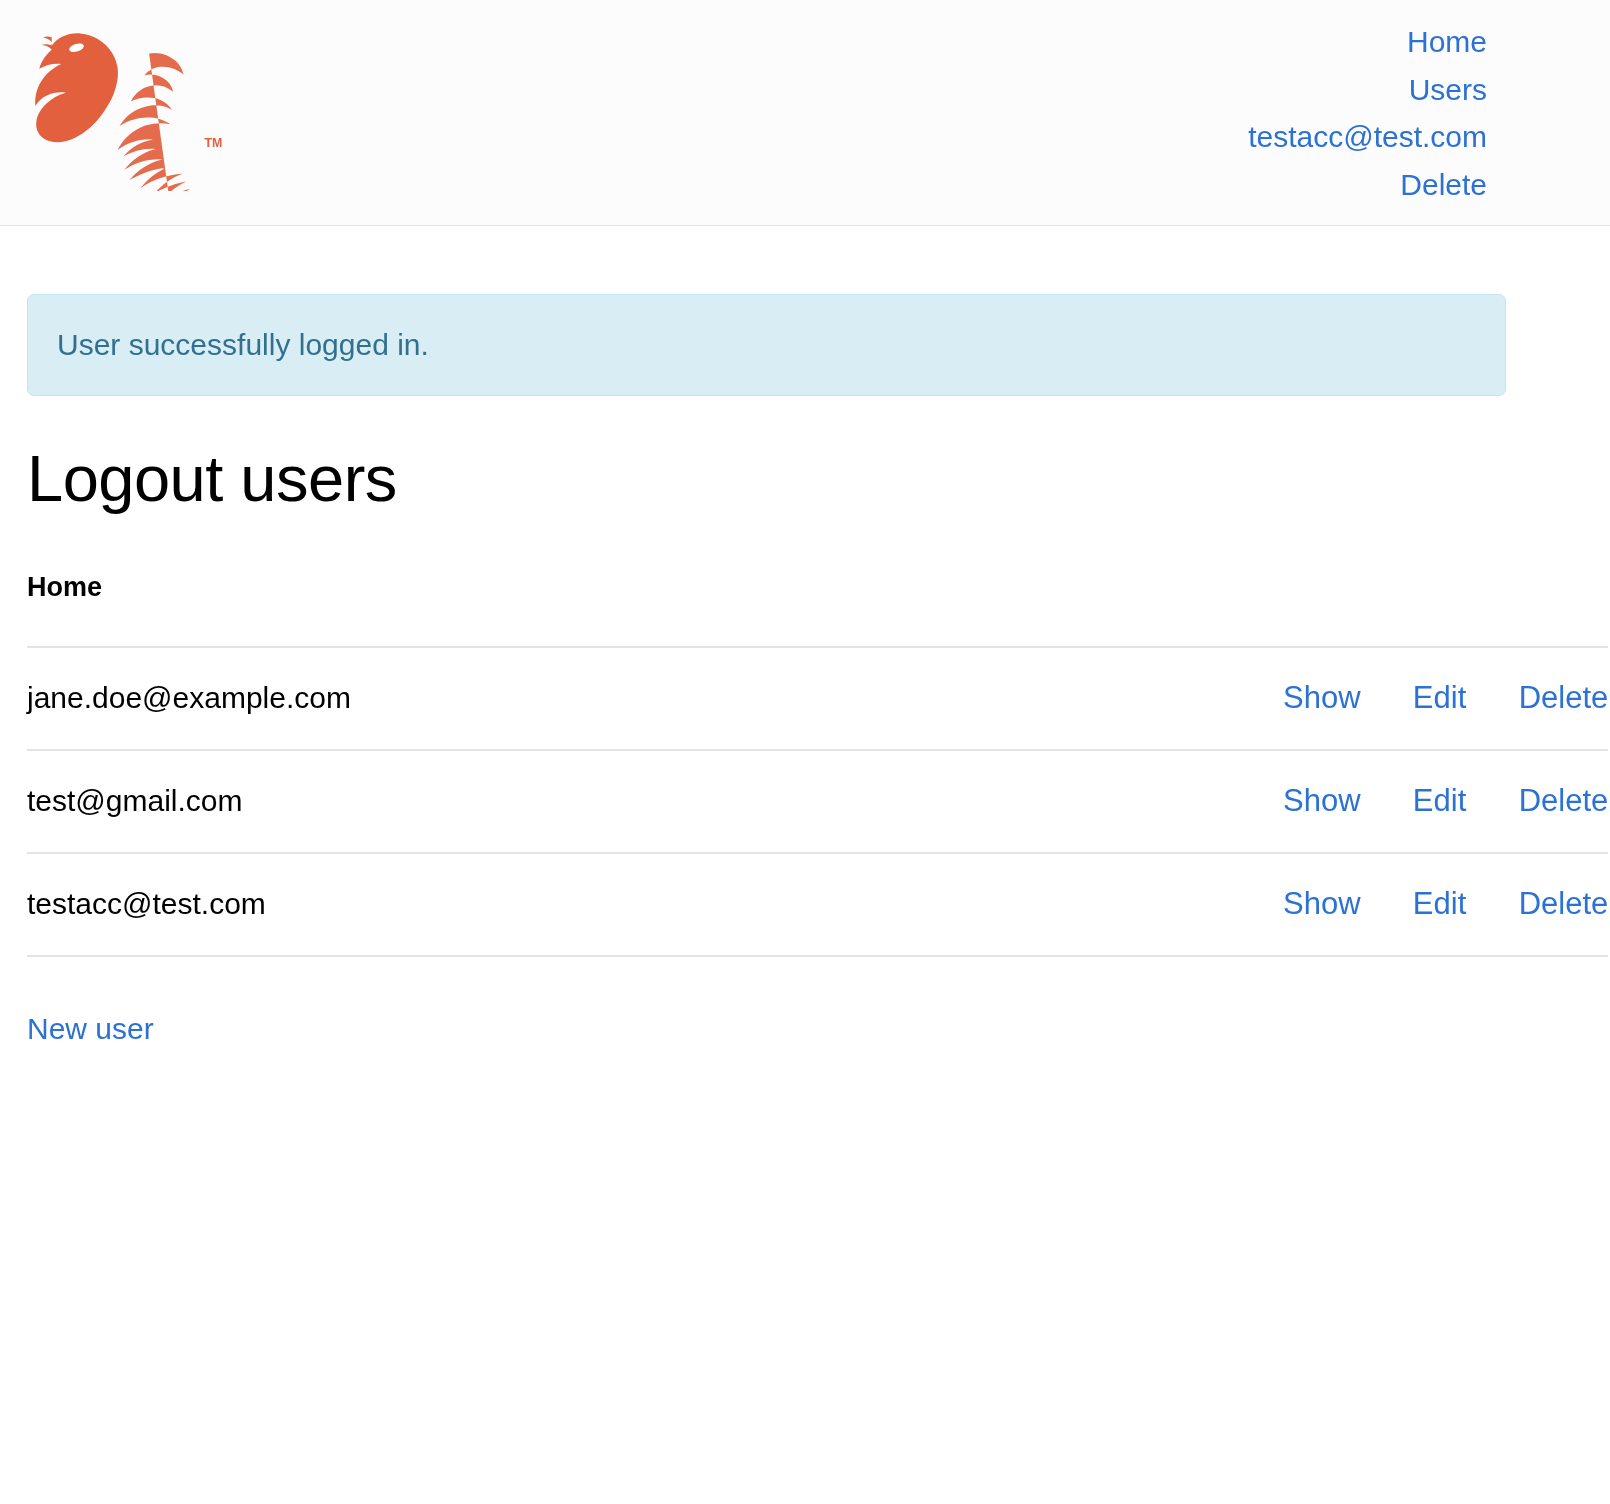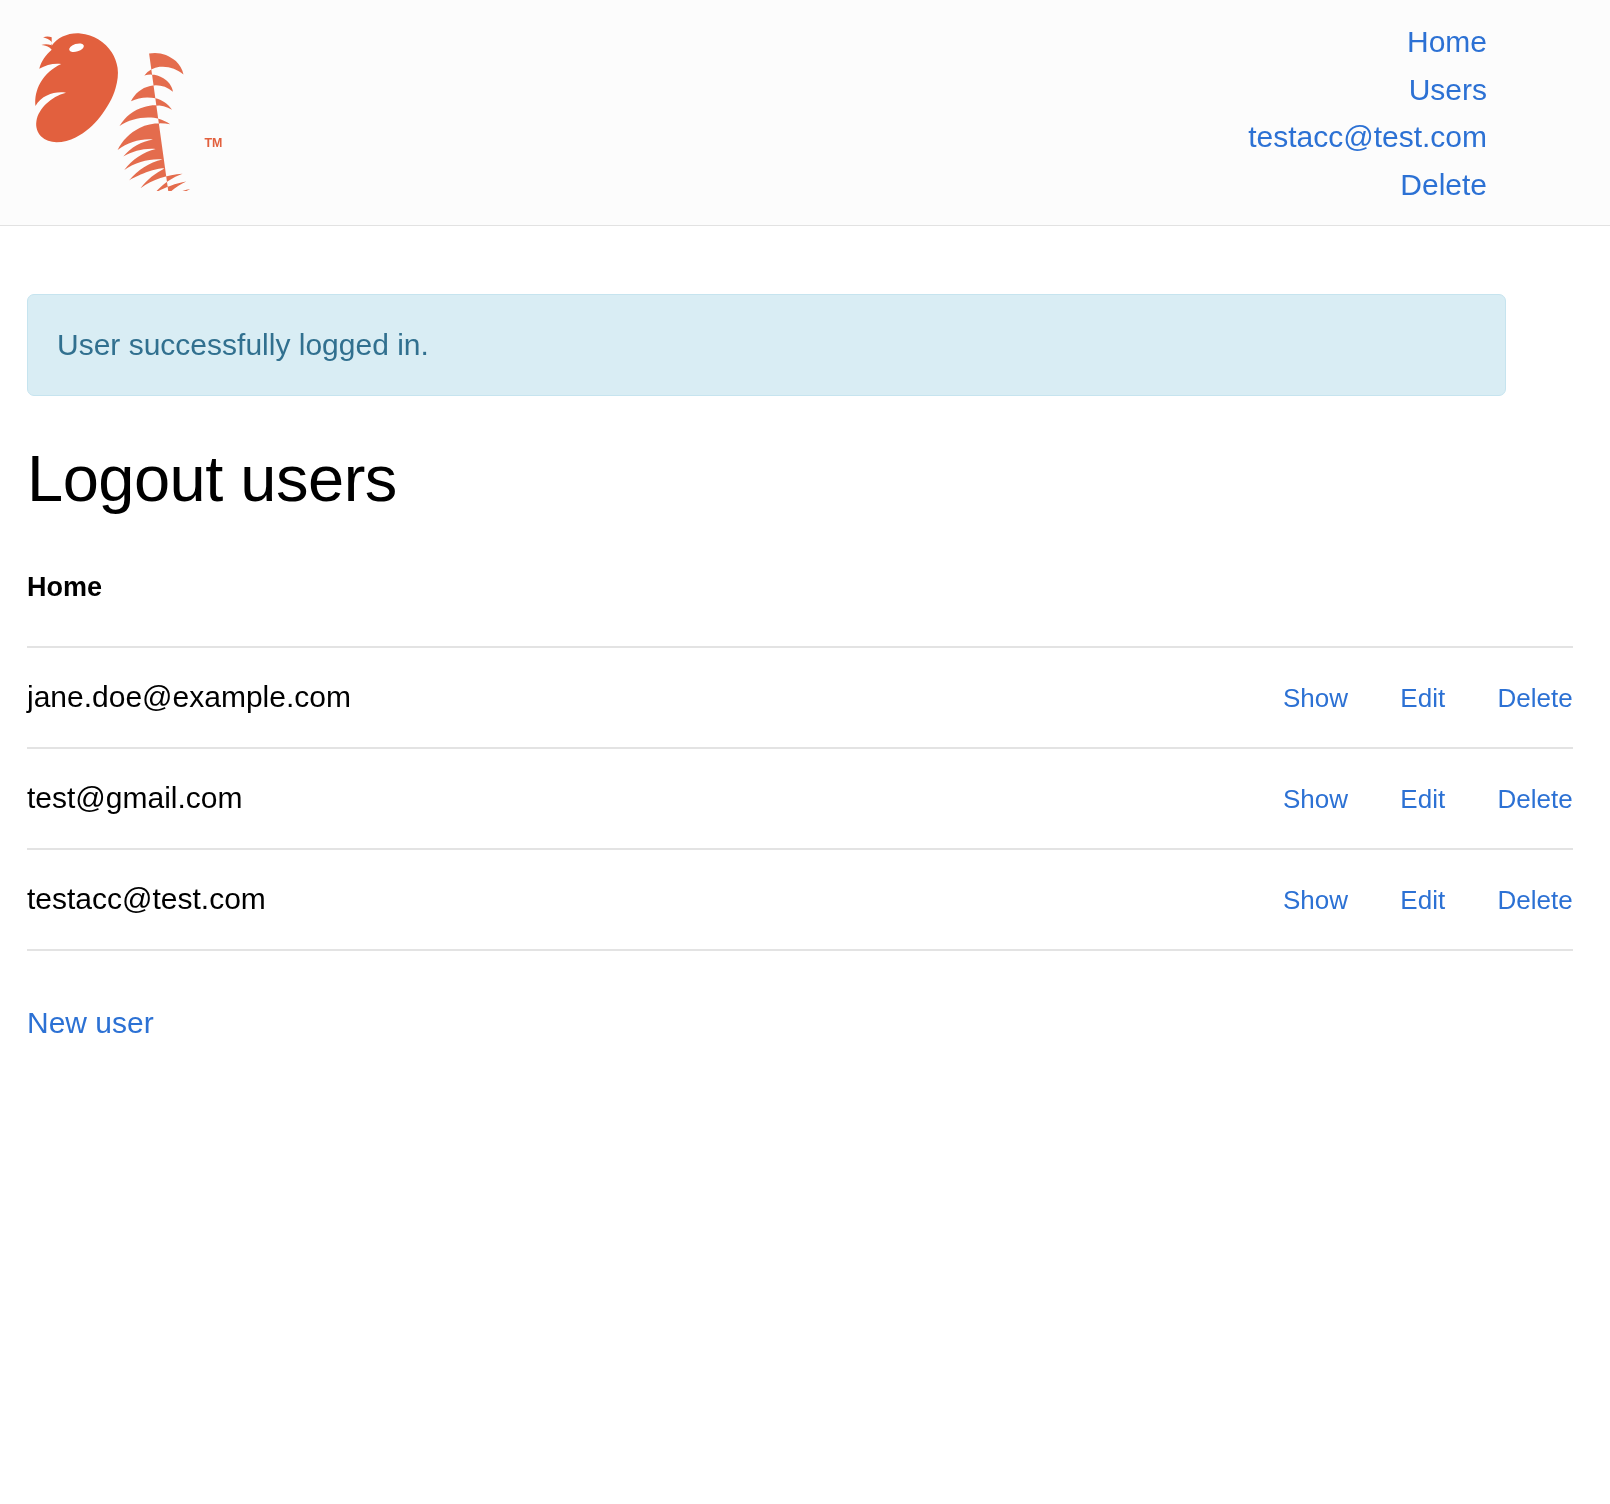--- a/index.html
+++ b/index.html
@@ -117,21 +117,21 @@
     border-bottom: 2px solid #e3e3e3;
     vertical-align: middle;
   }
   .user-table td.col-actions {
     padding-left: 888px;
     white-space: nowrap;
   }
   .user-table td.col-actions a {
     color: #2c71d4;
     text-decoration: none;
-    font-size: 26px;
+    font-size: 31px;
     margin-left: 44px;
   }
   .row-action-sep {
     color: #2c71d4;
   }
 
   .new-user-wrap {
     margin-top: 55px;
   }
   .new-user-wrap a {

